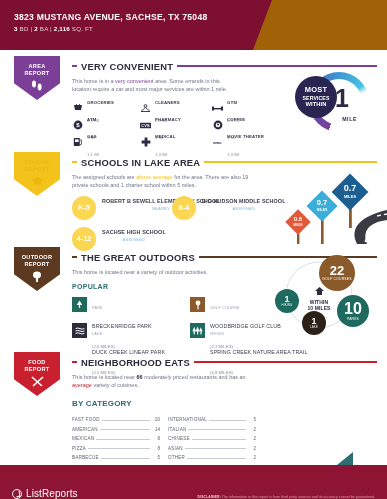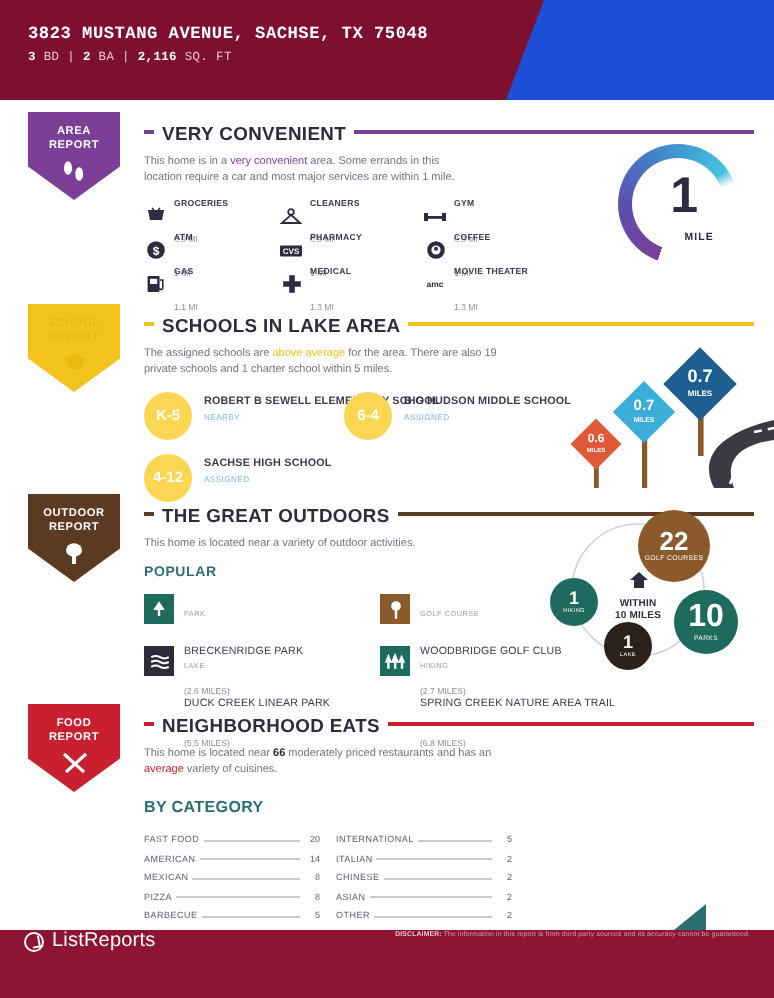--- a/index.html
+++ b/index.html
@@ -8,23 +8,22 @@
     font-family: "Liberation Sans", sans-serif;
     background: #ffffff;
     overflow: hidden;
     position: relative;
   }
 
   
   .header {
     position: relative;
     height: 50px;
-    background: #1d4ed8;
+    background: #a16207;
     overflow: hidden;
-    font-family: Liberation Mono, monospace;
   }
   .header-dark {
     position: absolute;
     left: 0; top: 0; bottom: 0;
     width: 272px;
     background: #7d1030;
     clip-path: polygon(0 0, 100% 0, 93% 100%, 0 100%);
   }
   .header-inner { position: relative; padding: 12px 0 0 14px; }
   .addr {
@@ -149,21 +148,21 @@
   .donut-badge span:nth-child(2) { font-size: 5.2px; font-weight: bold; letter-spacing: 0.1px; }
   .donut-badge span:nth-child(3) { font-size: 5.8px; font-weight: bold; letter-spacing: 0.1px; }
 
   
   #school { height: 95px; padding-top: 6px; }
   .badge-school { background: #f3c31c; top: 4px; color: #e8b800; }
   .badge-school .badge-l1, .badge-school .badge-l2 { color: #eab90c; }
   .rule-yellow { background: #f3c31c; }
   .link-yellow { color: #f3c31c; }
 
-  .school-list { padding-left: 62px; margin-top: 6px; position: relative; }
+  .school-list { padding-left: 62px; margin-top: 6px; position: relative; text-align: center; }
   .school-row { display: flex; align-items: flex-start; gap: 6px; margin-bottom: 7px; }
   .school-badge {
     width: 24px; height: 24px; border-radius: 50%;
     background: #fad652;
     display: flex; align-items: center; justify-content: center;
     font-size: 7.5px; font-weight: bold; color: #fff; flex: none;
   }
   .school-info { padding-top: 2px; }
   .school-name { font-size: 5.4px; font-weight: bold; color: #3b3b4d; line-height: 1.3; letter-spacing: 0.1px; }
   .school-tag { font-size: 4.1px; color: #7fb9d8; margin-top: 1px; letter-spacing: 0.2px; }
@@ -249,21 +248,21 @@
     display: flex; align-items: center; justify-content: center;
     color: #fff; font-size: 5.5px; line-height: 1;
   }
   .star-plus { font-size: 5.5px; color: #c8202e; font-weight: bold; margin-left: 1px; }
   .score-sub { font-size: 4.4px; color: #4a5560; margin-top: 2px; letter-spacing: 0.2px; }
 
   
   .footer {
     position: absolute; left: 0; bottom: 0;
     width: 100%; height: 34px; background: #8e1433;
-    display: flex; align-items: flex-start; justify-content: space-between;
+    display: flex; align-items: flex-end; justify-content: space-between;
     padding: 0 12px;
   }
   .brand { display: flex; align-items: center; gap: 4px; color: #fff; }
   .brand-mark {
     width: 10px; height: 10px; border: 1.2px solid #fff; border-radius: 50%;
     position: relative;
   }
   .brand-mark::after {
     content: ""; position: absolute; left: 2.5px; top: 1.5px;
     width: 3px; height: 5px; border-right: 1.2px solid #fff; border-bottom: 1.2px solid #fff;
@@ -401,20 +400,25 @@
         </span>
         <span class="poi-txt"><span class="poi-name">MOVIE THEATER</span><br><span class="poi-dist">1.3 MI</span></span>
       </div>
     </div>
 
   <div class="donut-wrap">
     <div class="donut-ring"></div>
     <div class="donut-hole"></div>
     <div class="donut-num">1</div>
     <div class="donut-mile">MILE</div>
+    <div class="donut-badge">
+      <span>MOST</span>
+      <span>SERVICES</span>
+      <span>WITHIN</span>
+    </div>
   </div>
 </div>
 
 <div class="section" id="school">
   <div class="badge badge-school">
     <div class="badge-l1">SCHOOL</div>
     <div class="badge-l2">REPORT</div>
     <svg class="badge-ico" width="15" height="10" viewBox="0 0 15 10">
       <path d="M7.5 1 L14 4 L7.5 7 L1 4 Z" fill="#eab90c"></path>
       <path d="M4 5.2 V8 q3.5 1.6 7 0 V5.2" fill="#eab90c"></path>

